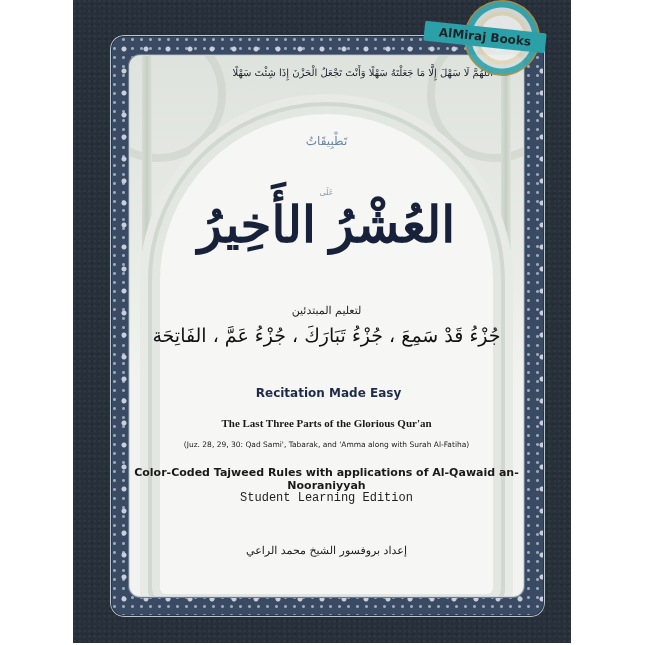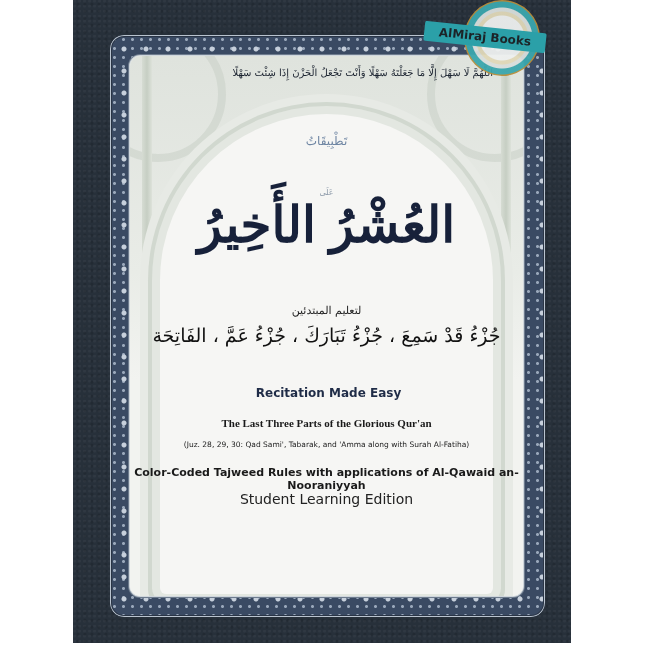--- a/index.html
+++ b/index.html
@@ -45,21 +45,21 @@
     .ar-main { position:absolute; top:140px; left:0; right:0; font-family:Liberation Sans, sans-serif;
       font-size:50px; font-weight:bold; color:#17213a; direction:rtl; letter-spacing:1px; }
     .ar-learn { position:absolute; top:248px; left:0; right:0; font-family:"DejaVu Serif", serif;
       font-size:11px; color:#222; direction:rtl; }
     .ar-parts { position:absolute; top:268px; left:0; right:0; font-family:"DejaVu Serif", serif;
       font-size:19px; color:#111; direction:rtl; }
     .en1 { position:absolute; top:330px; left:4px; right:0; font-size:12px; font-weight:bold; color:#1f2c47; }
     .en2 { position:absolute; top:361px; left:0; right:0; font-size:11px; font-weight:bold; color:#1a1a1a;font-family:Liberation Serif, serif; }
     .en3 { position:absolute; top:384px; left:0; right:0; font-size:7.5px; color:#222; }
     .en4 { position:absolute; top:410px; left:0; right:0; font-size:11px; font-weight:bold; color:#1a1a1a; }
-    .en5 { position:absolute; top:435px; left:0; right:0; font-size:14px; color:#222; }
+    .en5 { position:absolute; top:435px; left:0; right:0; font-size:12px; color:#222;font-family:Liberation Mono, monospace; }
     .en6 { position:absolute; top:460px; left:0; right:0; font-size:9px; color:#2a3550; }
     .ar-author { position:absolute; top:488px; left:0; right:0; font-family:"DejaVu Serif", serif;
       font-size:11px; color:#222; direction:rtl; }
     .badge { position:absolute; left:464px; top:0; width:76px; height:76px; border-radius:50%;
       background: radial-gradient(circle, #eef0ef 0 22px, #e0d8b8 23px 26px, #d8dedc 27px 30px, #3aa6ad 31px 36px, #b88d3a 37px 38px, transparent 39px);
       opacity:0.95; }
     .ribbon { position:absolute; left:424px; top:27px; width:122px; height:20px;
       background:#2ba0a8; transform:rotate(6deg); border-radius:2px;
       color:#1c2428; font-weight:bold; font-size:12px; line-height:20px; text-align:center;
       font-family:"DejaVu Sans", sans-serif; }
@@ -84,17 +84,18 @@
     <div class="ar-small">تَطْبِيقَاتُ</div>
     <div class="ar-ala">عَلَى</div>
     <div class="ar-main">العُشْرُ الأَخِيرُ</div>
     <div class="ar-learn">لتعليم المبتدئين</div>
     <div class="ar-parts">جُزْءُ قَدْ سَمِعَ ، جُزْءُ تَبَارَكَ ، جُزْءُ عَمَّ ، الفَاتِحَة</div>
     <div class="en1">Recitation Made Easy</div>
     <div class="en2">The Last Three Parts of the Glorious Qur'an</div>
     <div class="en3">(Juz. 28, 29, 30: Qad Sami', Tabarak, and 'Amma along with Surah Al-Fatiha)</div>
     <div class="en4">Color-Coded Tajweed Rules with applications of Al-Qawaid an-Nooraniyyah</div>
     <div class="en5">Student Learning Edition</div>
+    <div class="ar-author">إعداد بروفسور الشيخ محمد الراعي</div>
   </div>
 </div>
 
 <div class="badge"></div>
 <div class="ribbon">AlMiraj Books</div>
 
 </body></html>

